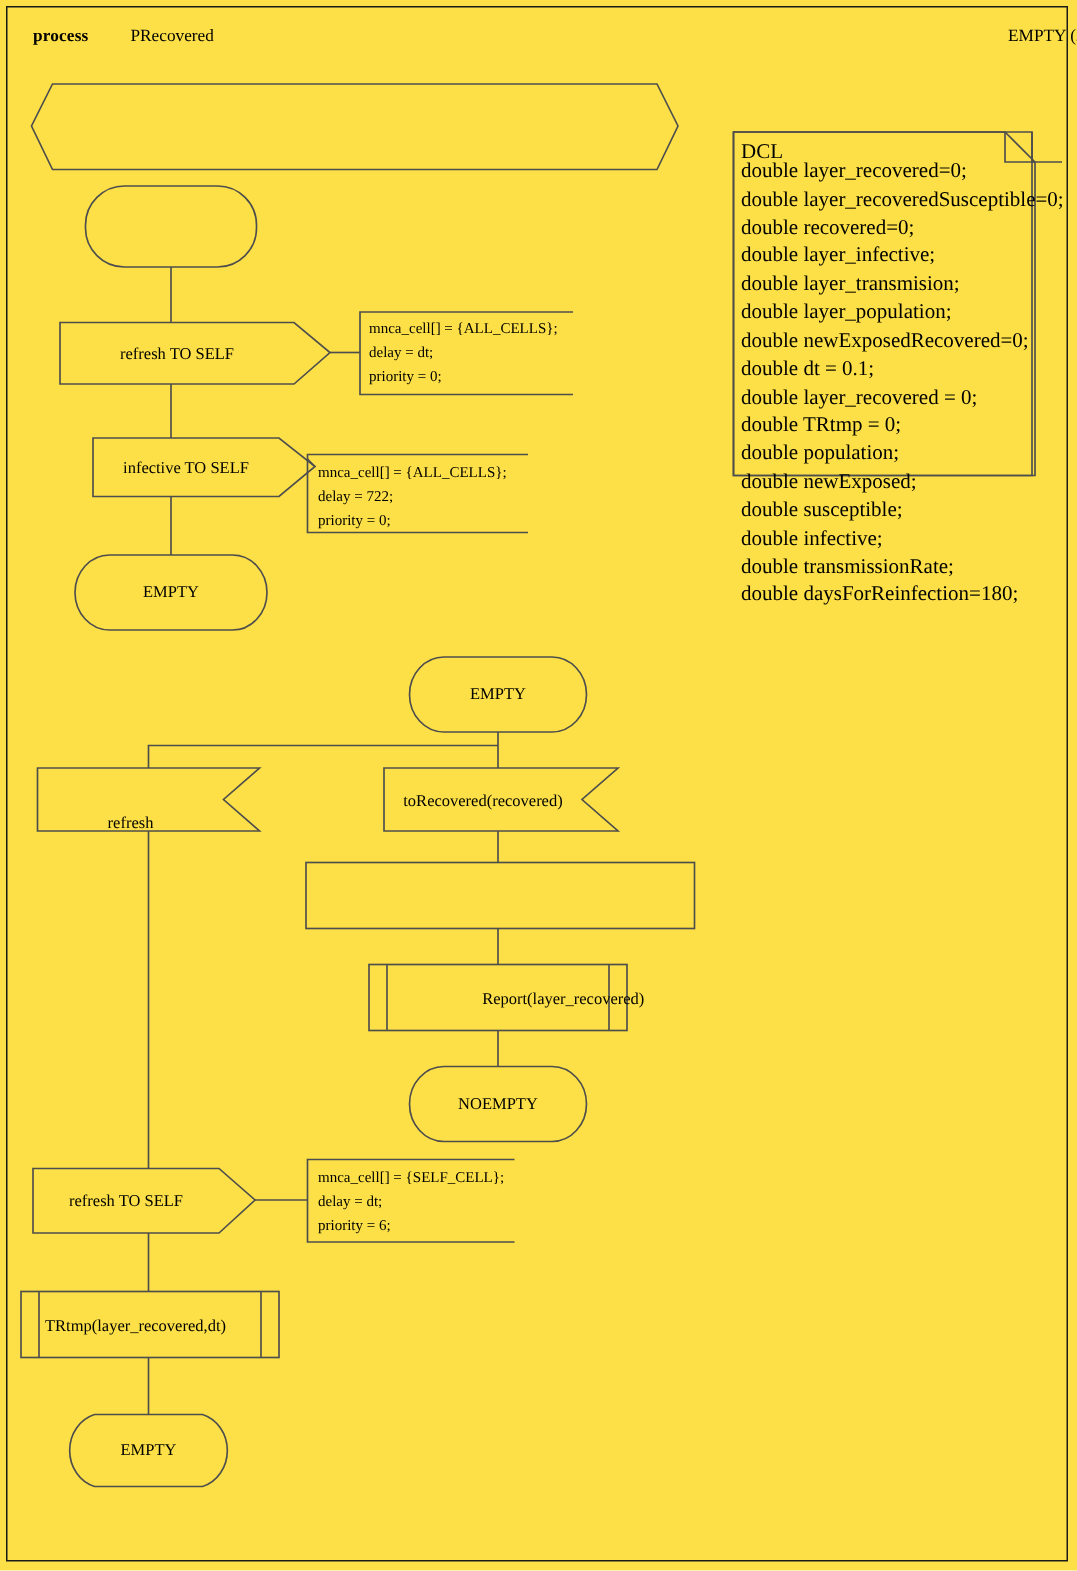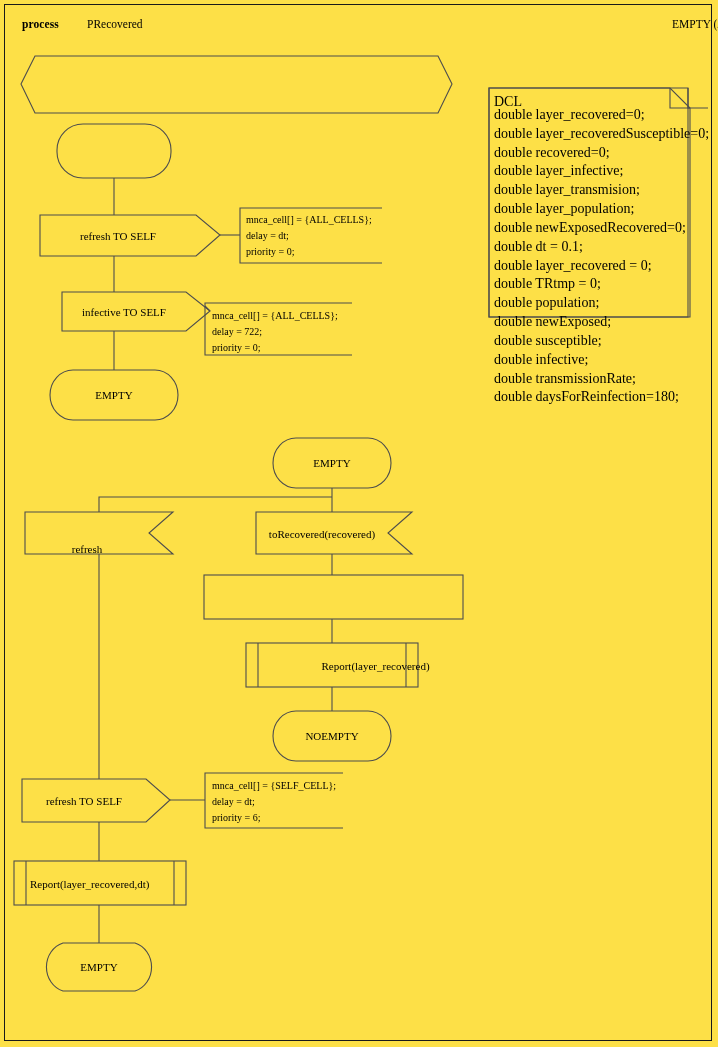--- a/index.html
+++ b/index.html
@@ -208,17 +208,17 @@
   <div class="lbl lbl-center" style="left:264px; top:659px; width:167px;margin-left:28px;">Report(layer_recovered)</div>
 
   <div class="lbl lbl-center" style="left:296px; top:729px; width:72px;">NOEMPTY</div>
 
   <div class="lbl lbl-center" style="left:22px; top:794px; width:124px;">refresh TO SELF</div>
 
   <div class="code" style="left:212px; top:779px;">mnca_cell[] = {SELF_CELL};</div>
   <div class="code" style="left:212px; top:795px;">delay = dt;</div>
   <div class="code" style="left:212px; top:811px;">priority = 6;</div>
 
-  <div class="lbl lbl-left" style="left:30px; top:877px; width:150px;">Report(layer_recovered,dt)</div>
+  <div class="lbl lbl-left" style="left:30px; top:877px; width:150px;">TRtmp(layer_recovered,dt)</div>
 
   <div class="lbl lbl-center" style="left:63px; top:960px; width:72px;">EMPTY</div>
 
 </div>
 
 </body></html>

